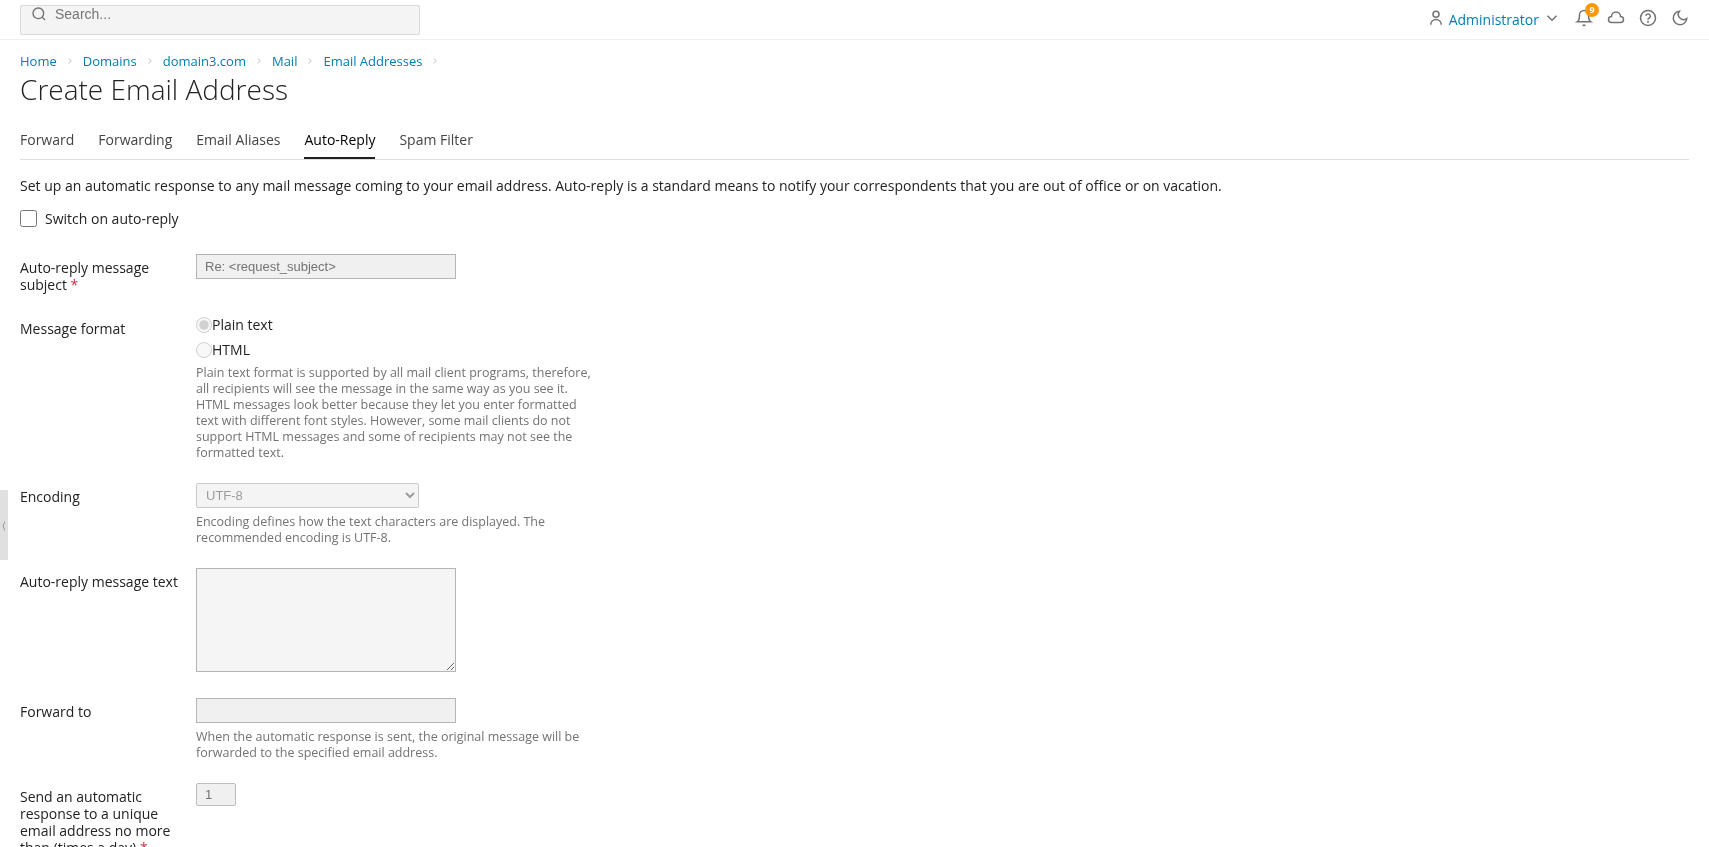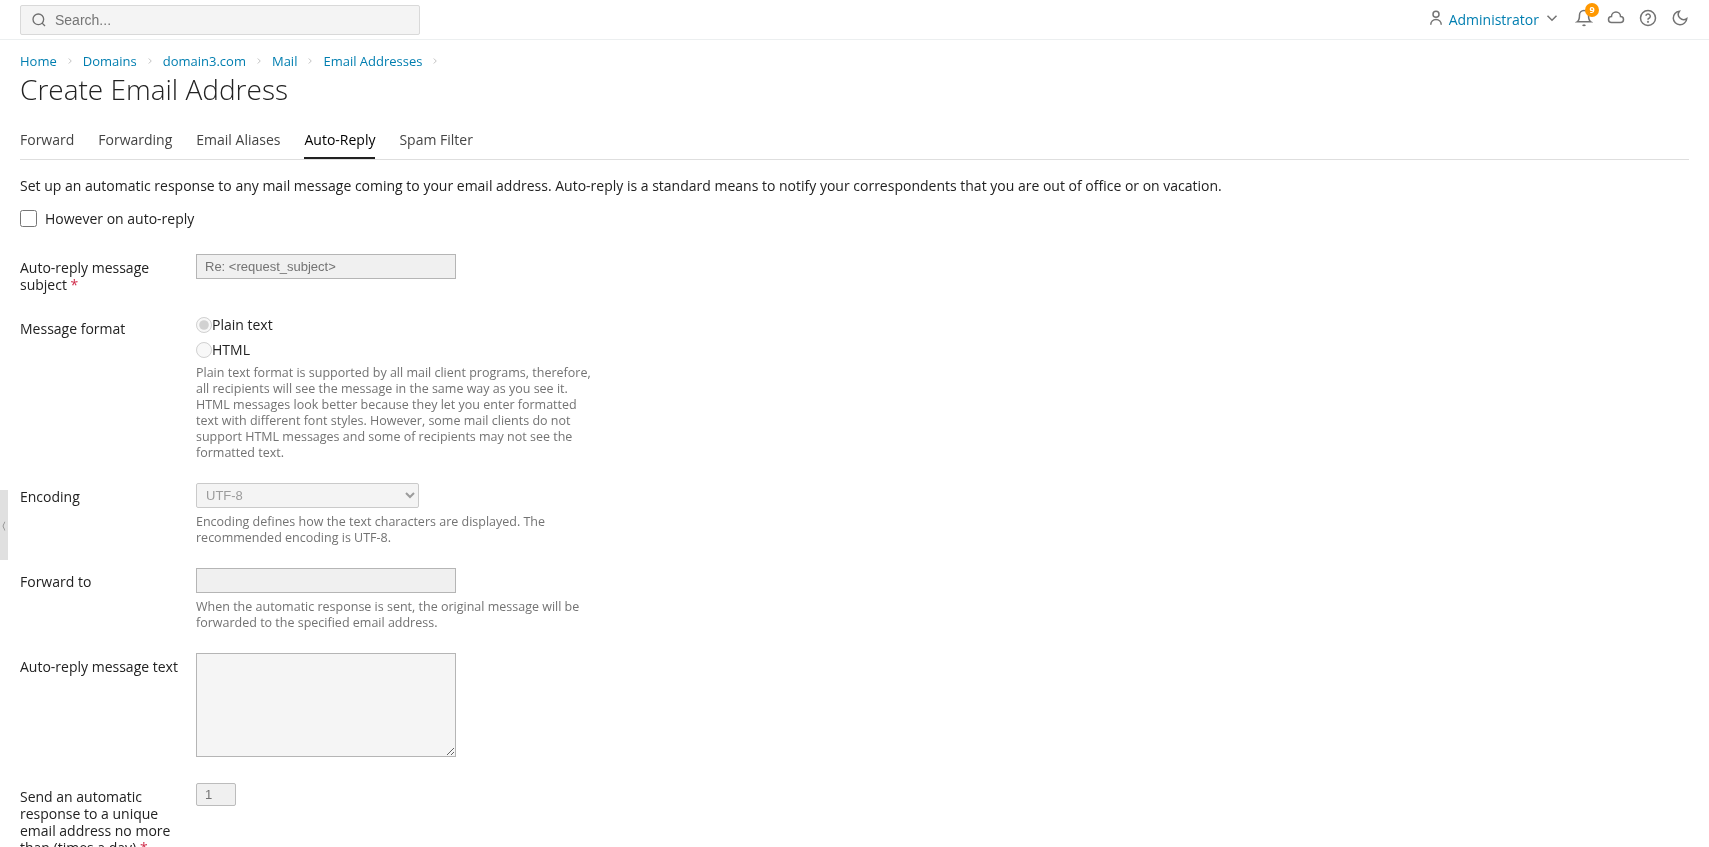--- a/index.html
+++ b/index.html
@@ -1,18 +1,18 @@
 <!DOCTYPE html>
 <html><head>
   <meta charset="utf-8">
   <style>
     *{margin:0;padding:0;box-sizing:border-box}
     body{font-family:"Open Sans",Arial,sans-serif;font-size:14px;color:#222;background:#fff}
     .topbar{height:40px;display:flex;align-items:center;padding:0 20px;border-bottom:1px solid #eceff0}
-    .search-box{display:flex;align-items:center;background:#f4f4f4;border-radius:2px;padding:0 10px;height:30px;width:400px;border:1px solid #d9d9d9}
+    .search-box{display:flex;align-items:flex-start;background:#f4f4f4;border-radius:2px;padding:0 10px;height:30px;width:400px;border:1px solid #d9d9d9}
     .search-box svg{width:16px;height:16px;stroke:#6f6f6f;margin-right:8px}
     .search-box input{border:0;background:transparent;outline:0;flex:1;font-size:14px;color:#444}
     .topbar-right{margin-left:auto;display:flex;align-items:center;gap:14px}
     .user-menu{display:flex;align-items:center;gap:4px;color:#007eb0;font-size:14px}
     .notif-wrap{position:relative}
     .notif-badge{position:absolute;top:-6px;right:-6px;background:#ff9800;color:#fff;border-radius:8px;min-width:14px;height:14px;font-size:9px;display:flex;align-items:center;justify-content:center;font-weight:700;padding:0 2px}
     .grey-icon svg{width:18px;height:18px;stroke:#737373}
     .content{padding:12px 20px 40px 20px}
     .sidebar-handle{position:fixed;left:0;top:490px;height:70px;width:8px;background:#e0e0e0;display:flex;align-items:center;justify-content:center;font-size:10px;color:#888}
     .breadcrumb{font-size:13px;margin-bottom:0;display:flex;align-items:center;gap:8px;color:#007eb0}
@@ -119,21 +119,21 @@
     <div class="tab">Forwarding</div>
     <div class="tab">Email Aliases</div>
     <div class="tab active">Auto-Reply</div>
     <div class="tab">Spam Filter</div>
   </div>
 
   <p class="desc">Set up an automatic response to any mail message coming to your email address. Auto-reply is a standard means to notify your correspondents that you are out of office or on vacation.</p>
 
   <div class="checkbox-row">
     <input type="checkbox" style="">
-    <label>However on auto-reply</label>
+    <label>Switch on auto-reply</label>
   </div>
 
   <div class="form-row">
     <div class="form-label">
       <span>Auto-reply message subject</span> <span class="req">*</span>
     </div>
     <div class="form-field">
       <input class="text-input wide" disabled="" value="Re: &lt;request_subject&gt;" style="">
     </div>
   </div>
@@ -157,31 +157,31 @@
     <div class="form-label">Encoding</div>
     <div class="form-field">
       <select disabled="" style="width:223px">
         <option>UTF-8</option>
       </select>
       <div class="field-hint">Encoding defines how the text characters are displayed. The recommended encoding is UTF-8.</div>
     </div>
   </div>
 
   <div class="form-row">
+    <div class="form-label">Auto-reply message text</div>
+    <div class="form-field">
+      <textarea class="text-area" disabled="" style=""></textarea>
+    </div>
+  </div>
+
+  <div class="form-row">
     <div class="form-label">Forward to</div>
     <div class="form-field">
       <input class="text-input wide" disabled="" style="">
       <div class="field-hint">When the automatic response is sent, the original message will be forwarded to the specified email address.</div>
-    </div>
-  </div>
-
-  <div class="form-row">
-    <div class="form-label">Auto-reply message text</div>
-    <div class="form-field">
-      <textarea class="text-area" disabled="" style=""></textarea>
     </div>
   </div>
 
   <div class="form-row">
     <div class="form-label">
       <span>Send an automatic response to a unique email address no more than (times a day)</span> <span class="req">*</span>
     </div>
     <div class="form-field">
       <input class="small-num" disabled="" value="1" style="">
     </div>

